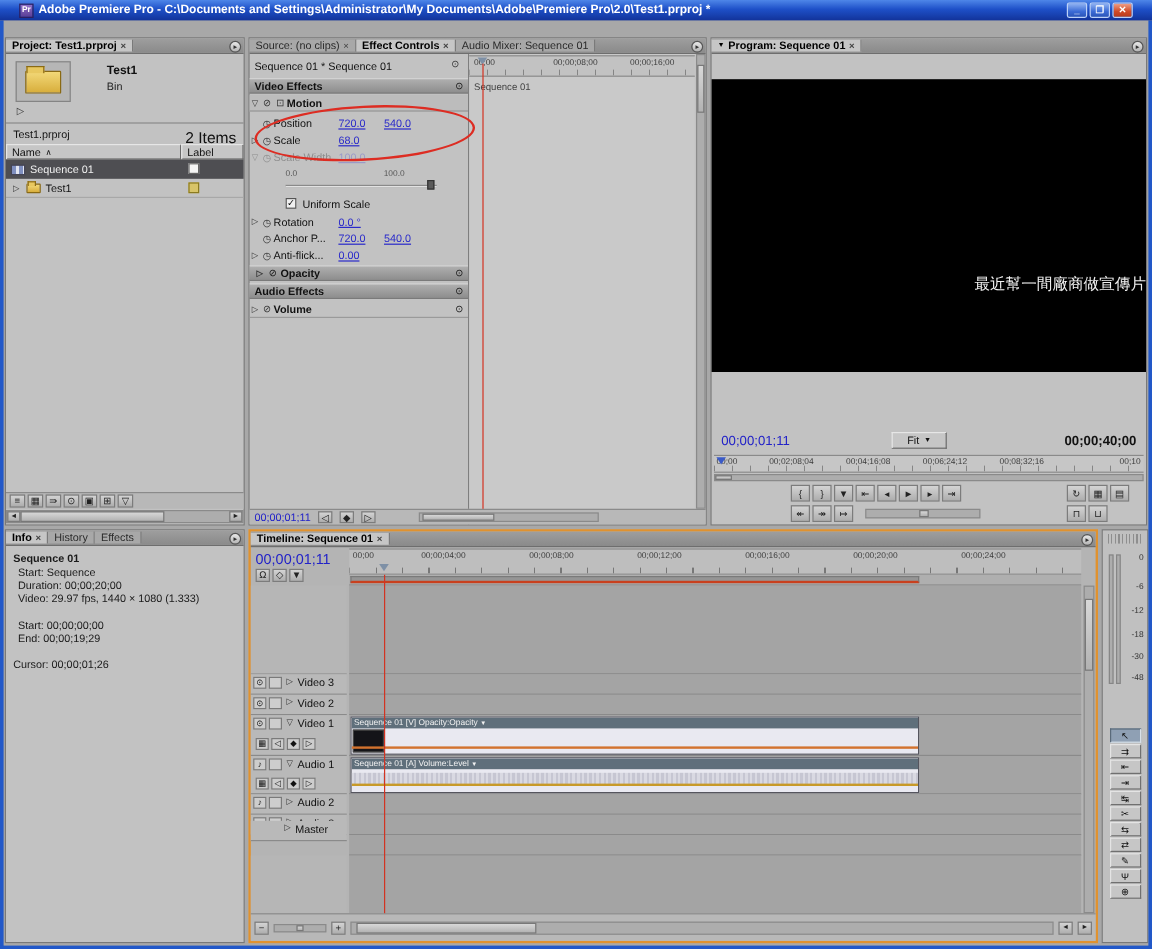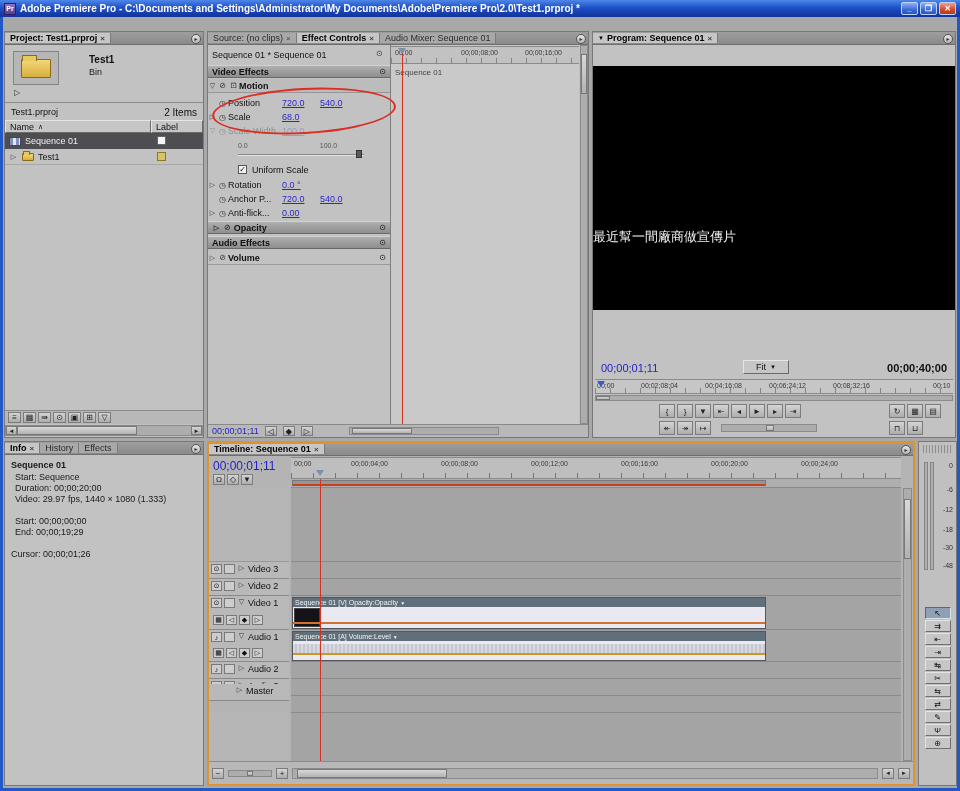--- a/index.html
+++ b/index.html
@@ -2,21 +2,21 @@
 <html><head>
 <meta charset="utf-8">
 <style>
 *{box-sizing:border-box;margin:0;padding:0}
 html,body{width:960px;height:791px}
 body{font-family:"Liberation Sans",sans-serif;background:#9E9E9E;overflow:hidden}
 .abs{position:absolute}
 #screen{position:relative;width:960px;height:791px;background:#A8A8A8;overflow:hidden;font-size:9px;color:#111}
 .winedge{position:absolute;background:#2258C8;z-index:60}
 
-.titlebar{position:absolute;left:0;top:0;width:960px;height:17px;background:linear-gradient(180deg,#4E86E8 0%,#1E50C8 45%,#12339A 100%);color:#fff;display:flex;align-items:center;gap:4px;padding:0 4px;font-size:10px;font-weight:bold;z-index:70}
+.titlebar{position:absolute;left:0;top:0;width:960px;height:17px;background:linear-gradient(180deg,#4E86E8 0%,#1E50C8 45%,#12339A 100%);color:#fff;display:flex;align-items:center;gap:4px;padding:0 16px;font-size:10px;font-weight:bold;z-index:70}
 .appicon{width:12px;height:12px;background:linear-gradient(#9070C8,#5A3E96);border:1px solid #2E1E60;color:#fff;font-size:7px;font-weight:bold;display:flex;align-items:center;justify-content:center}
 .ttl{overflow:hidden;white-space:nowrap;text-overflow:ellipsis}
 .winbtns{margin-left:auto;display:flex;gap:2px}
 .winbtn{width:17px;height:13px;background:linear-gradient(#8FB2F2,#3B6BD6 60%,#2A55B8);border:1px solid #BDD2F8;border-radius:2px;color:#fff;font-size:8px;display:flex;align-items:center;justify-content:center}
 .winbtn.close{background:linear-gradient(#F0A088,#D04A28 60%,#B83A1C)}
 .menubar{position:absolute;left:0;top:17px;width:960px;height:14px;background:#D4D0C8;border-bottom:1px solid #8A8A8A;display:flex;align-items:center;font-size:10px;z-index:70}
 .menuitem{padding:0 7px;height:100%;display:flex;align-items:center}
 
 .panel{position:absolute;background:#C2C2C2;border:1px solid #787878}
 .tabbar{position:absolute;left:0;top:0;right:0;height:13px;background:linear-gradient(#9E9E9E,#8A8A8A);display:flex;align-items:center;border-bottom:1px solid #6E6E6E;font-size:9px;z-index:5}
@@ -88,21 +88,21 @@
         </div>
     </div>
     <div class="abs" style="left:8px;top:19px;width:46px;height:34px;background:#B6B6B6;border:1px solid #848484;display:flex;align-items:center;justify-content:center">
       <div class="folder"></div>
     </div>
     <span class="abs" style="left:9px;top:56px;font-size:8px;color:#333">▷</span>
     <div class="abs" style="left:84px;top:22px;font-size:10px;font-weight:bold">Test1</div>
     <div class="abs" style="left:84px;top:35px;font-size:9px;color:#222">Bin</div>
     <div class="abs" style="left:0;top:70px;width:198px;height:1px;background:#8A8A8A"></div>
     <div class="abs" style="left:6px;top:75px;font-size:9px">Test1.prproj</div>
-    <div class="abs" style="right:6px;top:75px;font-size:10px">2 Items</div>
+    <div class="abs" style="right:6px;top:75px;font-size:13px">2 Items</div>
     <div class="abs b3" style="left:0;top:88px;width:146px;height:13px;justify-content:flex-start;padding:0 4px;gap:4px;font-size:9px">
       <span>Name</span>
       <span style="font-size:7px">∧</span>
     </div>
     <div class="abs b3" style="left:146px;top:88px;width:52px;height:13px;justify-content:flex-start;padding:0 4px;font-size:9px">
       <span>Label</span>
     </div>
 
     <div class="abs" style="left:0;top:101px;width:198px;height:16px;background:#4E4E52;color:#F0F0F0;display:flex;align-items:center;gap:4px;padding:0 4px">
       <span class="seqicon"></span>
@@ -269,21 +269,21 @@
         <span style="font-size:6px">▼</span>
         <span>Program: Sequence 01</span>
         <span class="tabx">×</span>
       </div>
       <div class="pmenu">
           <span>▸</span>
         </div>
     </div>
 
     <div class="abs" style="left:0;top:34px;width:362px;height:244px;background:#000">
-      <div class="abs" style="left:0;top:162px;width:100%;text-align:left;color:#F2F2F2;font-size:13px">最近幫一間廠商做宣傳片</div>
+      <div class="abs" style="left:0;top:162px;width:100%;text-align:right;color:#F2F2F2;font-size:13px">最近幫一間廠商做宣傳片</div>
     </div>
 
     <div class="abs tc" style="left:8px;top:330px;font-size:11px">00;00;01;11</div>
     <div class="abs b3" style="left:150px;top:328px;width:46px;height:14px;gap:4px;font-size:9px">
       <span>Fit</span>
       <span style="font-size:6px">▼</span>
     </div>
     <div class="abs" style="right:8px;top:330px;font-size:11px;font-weight:bold;color:#111">00;00;40;00</div>
 
     <div class="ruler" style="left:2px;top:347px;width:358px;height:15px">

